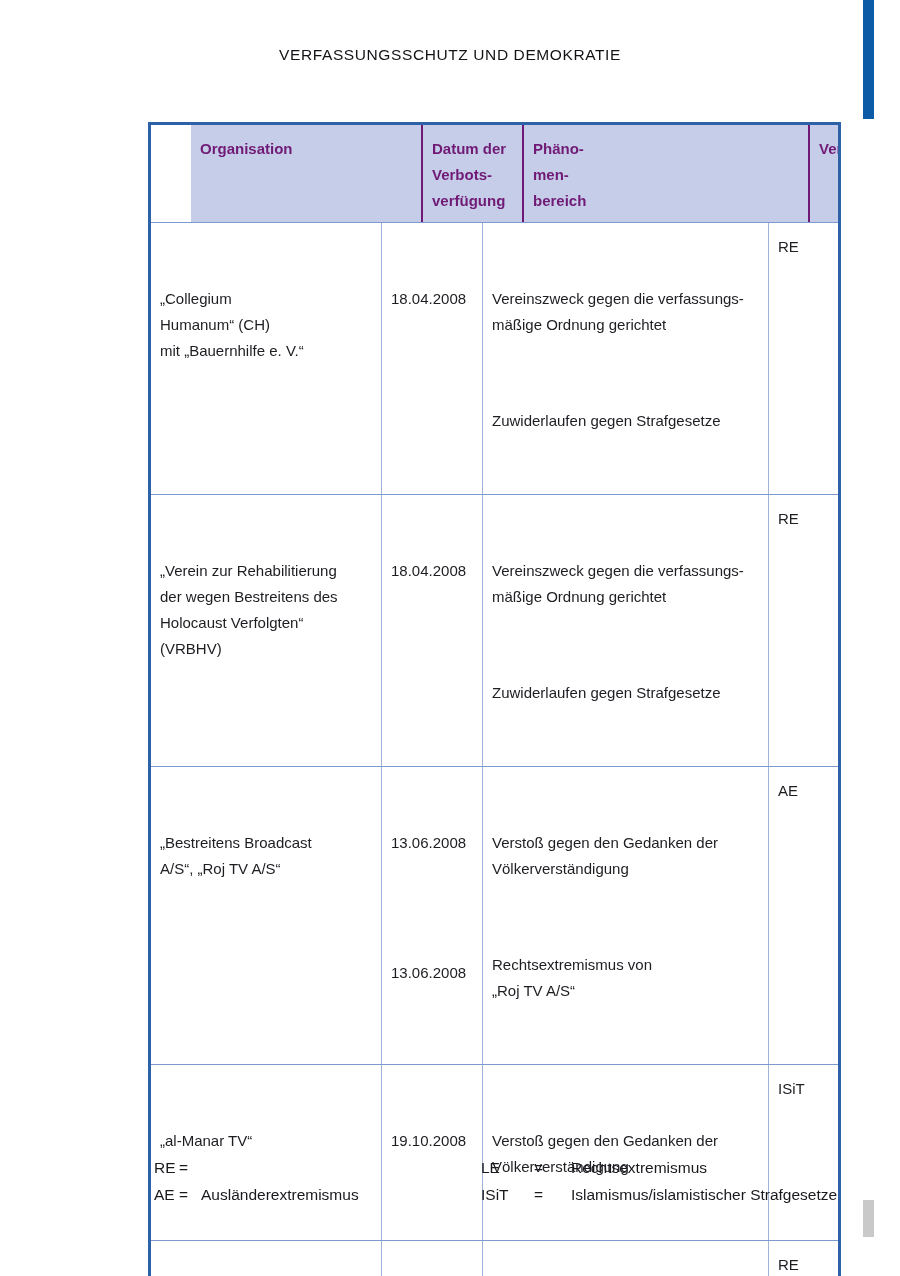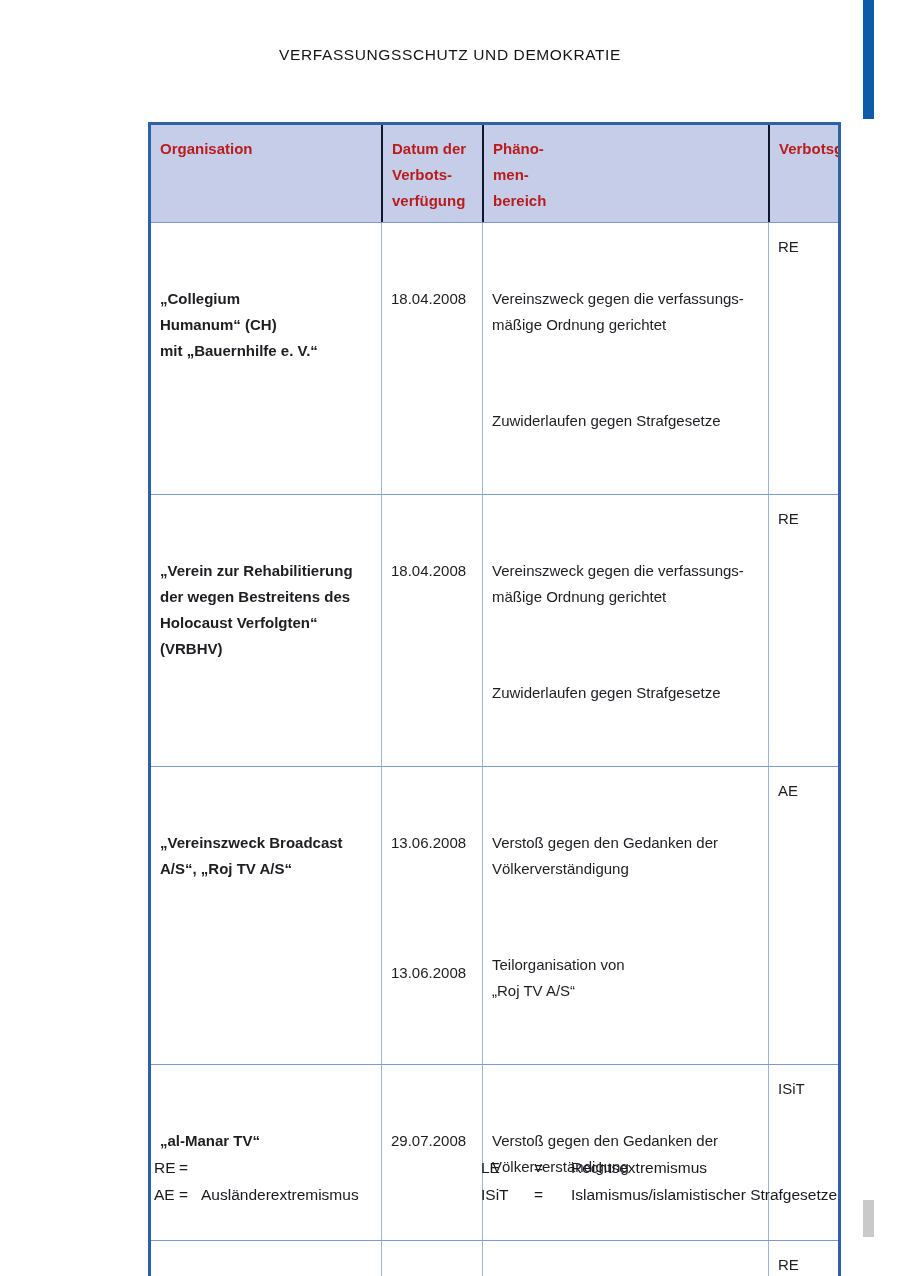--- a/index.html
+++ b/index.html
@@ -45,36 +45,37 @@
     font-size: 15px;
   }
   .trow {
     display: grid;
     grid-template-columns: 230px 101px 286px auto;
   }
   .trow.header {
     background: #c5cde9;
     font-weight: bold;
     min-height: 87px;
-    color: #b91c1c;
+    color: #701a75;
+    margin-left: 40px;
   }
   .trow.header .cell { padding-top: 11px; }
-  .trow.header .cell + .cell { border-left: 2px solid #0f172a; }
+  .trow.header .cell + .cell { border-left: 2px solid #701a75; }
   .trow.body .cell + .cell { border-left: 1px solid #9fb3da; }
   .trow.body { border-top: 1px solid #7b9bce; }
   .cell {
     padding: 11px 6px 8px 9px;
     line-height: 26px;
     white-space: pre;
     overflow: hidden;
   }
   .para { white-space: pre; }
   .para + .para { margin-top: 18px; }
   .para.gap-tall { margin-top: 52px; }
-  .org-cell { font-weight: bold; }
+  .org-cell { font-weight: normal; }
   .r1 { min-height: 130px; }
   .r2 { min-height: 130px; }
   .r3 { min-height: 158px; }
   .r4 { min-height: 77px; }
   .r5 { min-height: 233px; }
   
   .legend {
     position: absolute;
     left: 128px;
     top: 1154px;
@@ -159,42 +160,42 @@
       <div class="cell">
         <div class="para">Vereinszweck gegen die verfassungs-
 mäßige Ordnung gerichtet</div>
         <div class="para">Zuwiderlaufen gegen Strafgesetze</div>
       </div>
       <div class="cell">RE</div>
     </div>
 
     <div class="trow body r3">
       <div class="cell org-cell">
-        <div class="para">„Vereinszweck Broadcast
+        <div class="para">„Bestreitens Broadcast
 A/S“, „Roj TV A/S“</div>
       </div>
       <div class="cell">
         <div class="para">13.06.2008</div>
         <div class="para gap-tall">13.06.2008</div>
       </div>
       <div class="cell">
         <div class="para">Verstoß gegen den Gedanken der
 Völkerverständigung</div>
-        <div class="para">Teilorganisation von
+        <div class="para">Rechtsextremismus von
 „Roj TV A/S“</div>
       </div>
       <div class="cell">AE</div>
     </div>
 
     <div class="trow body r4">
       <div class="cell org-cell">
         <div class="para">„al-Manar TV“</div>
       </div>
       <div class="cell">
-        <div class="para">29.07.2008</div>
+        <div class="para">19.10.2008</div>
       </div>
       <div class="cell">
         <div class="para">Verstoß gegen den Gedanken der
 Völkerverständigung</div>
       </div>
       <div class="cell">ISiT</div>
     </div>
 
     <div class="trow body r5">
       <div class="cell org-cell">

